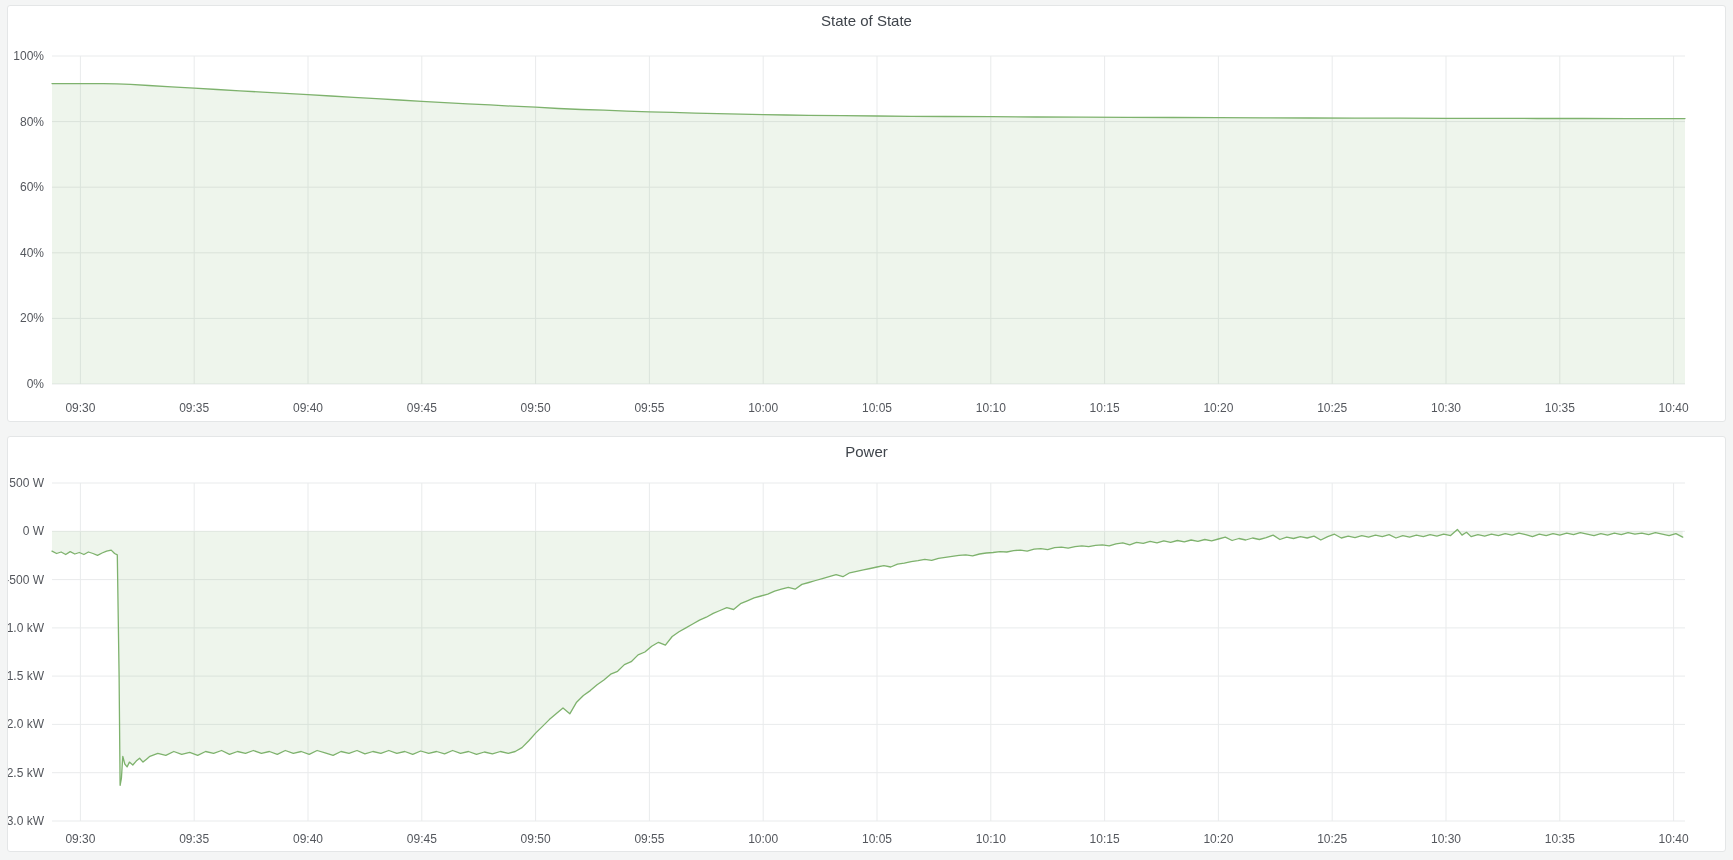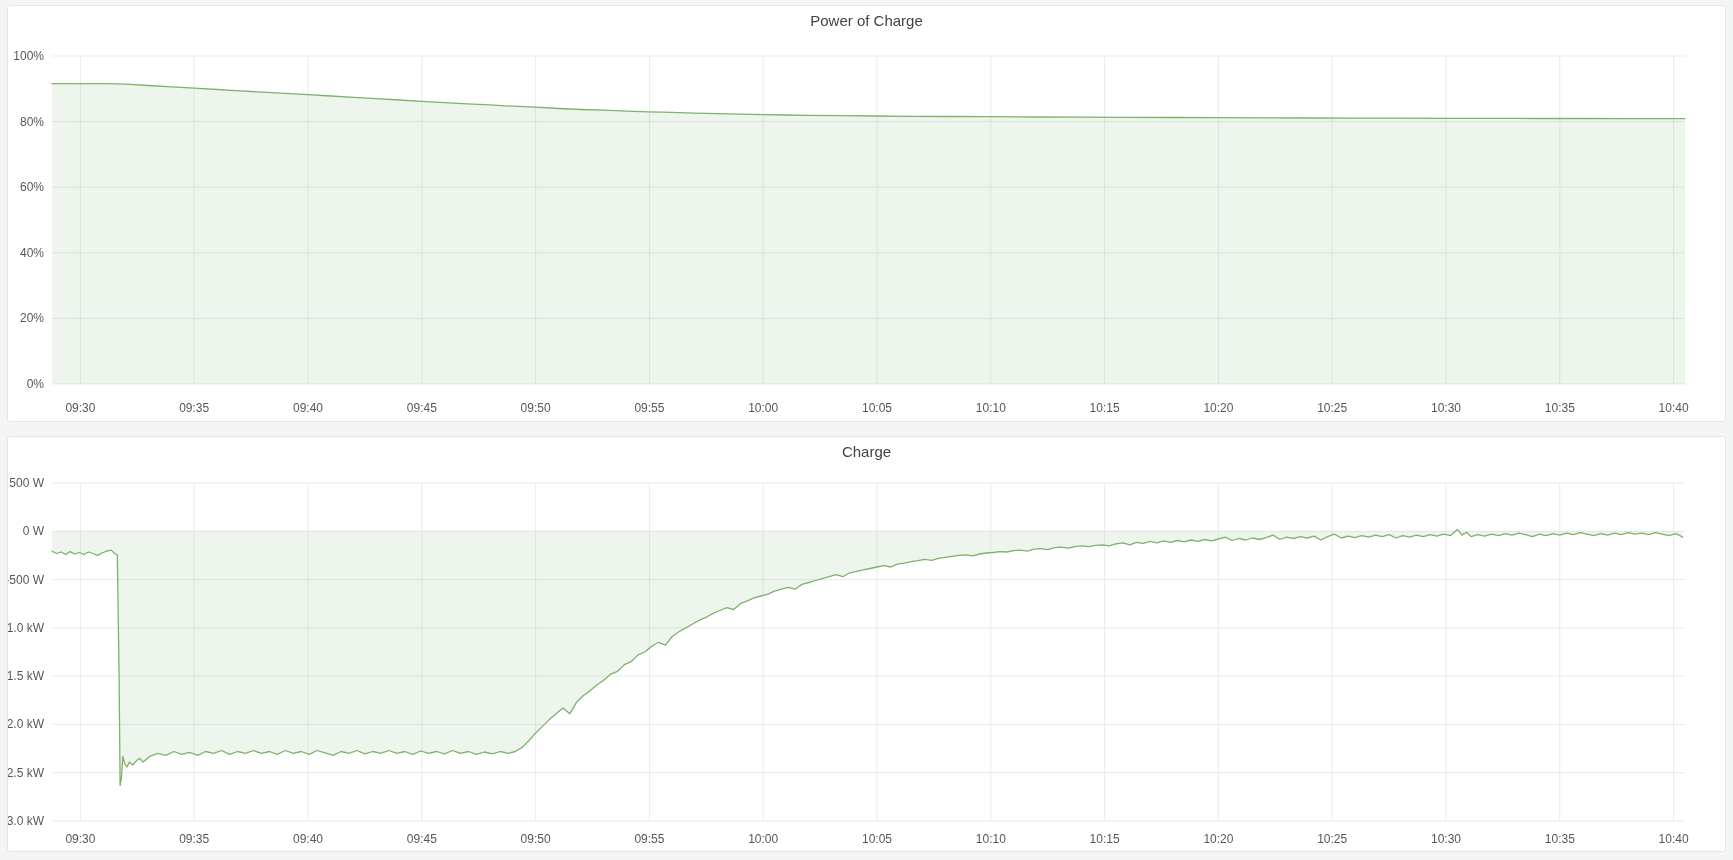--- a/index.html
+++ b/index.html
@@ -27,21 +27,21 @@
   svg.chart{position:absolute;left:0;top:0;width:100%;height:100%;display:block;}
   svg text{font-family:"Liberation Sans",sans-serif;font-size:12px;fill:#54575d;}
 </style>
 </head>
 <body>
 
 <div class="dashboard">
 
   <section class="panel panel-soc">
     <header class="panel-header">
-      <h2 class="panel-title">Power of Charge</h2>
+      <h2 class="panel-title">State of State</h2>
     </header>
     <svg class="chart" id="chart-0" preserveAspectRatio="none" viewBox="0 0 1717 415">
         <g>
           <line x1="44" x2="1677" y1="50.0" y2="50.0" stroke="#e9ebec" stroke-width="1"></line>
           <line x1="44" x2="1677" y1="115.6" y2="115.6" stroke="#e9ebec" stroke-width="1"></line>
           <line x1="44" x2="1677" y1="181.2" y2="181.2" stroke="#e9ebec" stroke-width="1"></line>
           <line x1="44" x2="1677" y1="246.8" y2="246.8" stroke="#e9ebec" stroke-width="1"></line>
           <line x1="44" x2="1677" y1="312.4" y2="312.4" stroke="#e9ebec" stroke-width="1"></line>
           <line x1="44" x2="1677" y1="378.0" y2="378.0" stroke="#e9ebec" stroke-width="1"></line>
           <line y1="50" y2="378" x1="72.4" x2="72.4" stroke="#e9ebec" stroke-width="1"></line>
@@ -81,21 +81,21 @@
         <text x="1210.4" y="406" text-anchor="middle" fill="#54575d">10:20</text>
         <text x="1324.2" y="406" text-anchor="middle" fill="#54575d">10:25</text>
         <text x="1438.0" y="406" text-anchor="middle" fill="#54575d">10:30</text>
         <text x="1551.8" y="406" text-anchor="middle" fill="#54575d">10:35</text>
         <text x="1665.6" y="406" text-anchor="middle" fill="#54575d">10:40</text>
       </svg>
   </section>
 
   <section class="panel panel-power">
     <header class="panel-header">
-      <h2 class="panel-title">Charge</h2>
+      <h2 class="panel-title">Power</h2>
     </header>
     <svg class="chart" id="chart-1" preserveAspectRatio="none" viewBox="0 0 1717 414">
         <g>
           <line x1="44" x2="1677" y1="46.0" y2="46.0" stroke="#e9ebec" stroke-width="1"></line>
           <line x1="44" x2="1677" y1="94.3" y2="94.3" stroke="#e9ebec" stroke-width="1"></line>
           <line x1="44" x2="1677" y1="142.6" y2="142.6" stroke="#e9ebec" stroke-width="1"></line>
           <line x1="44" x2="1677" y1="190.9" y2="190.9" stroke="#e9ebec" stroke-width="1"></line>
           <line x1="44" x2="1677" y1="239.1" y2="239.1" stroke="#e9ebec" stroke-width="1"></line>
           <line x1="44" x2="1677" y1="287.4" y2="287.4" stroke="#e9ebec" stroke-width="1"></line>
           <line x1="44" x2="1677" y1="335.7" y2="335.7" stroke="#e9ebec" stroke-width="1"></line>

